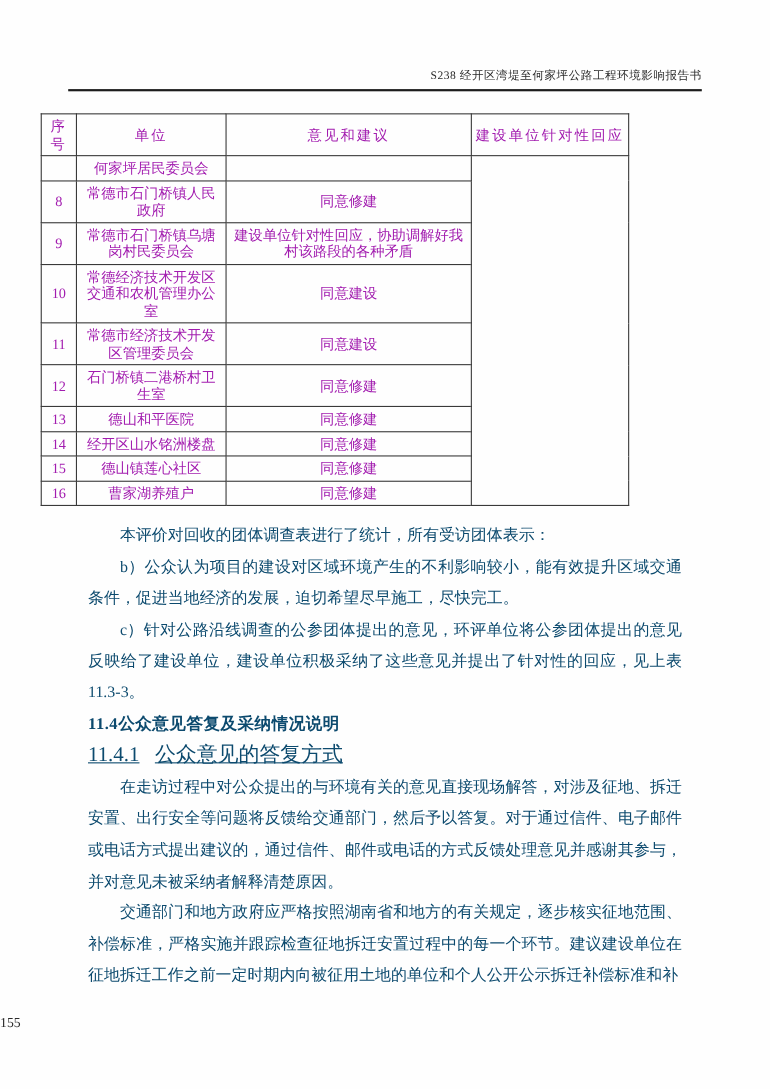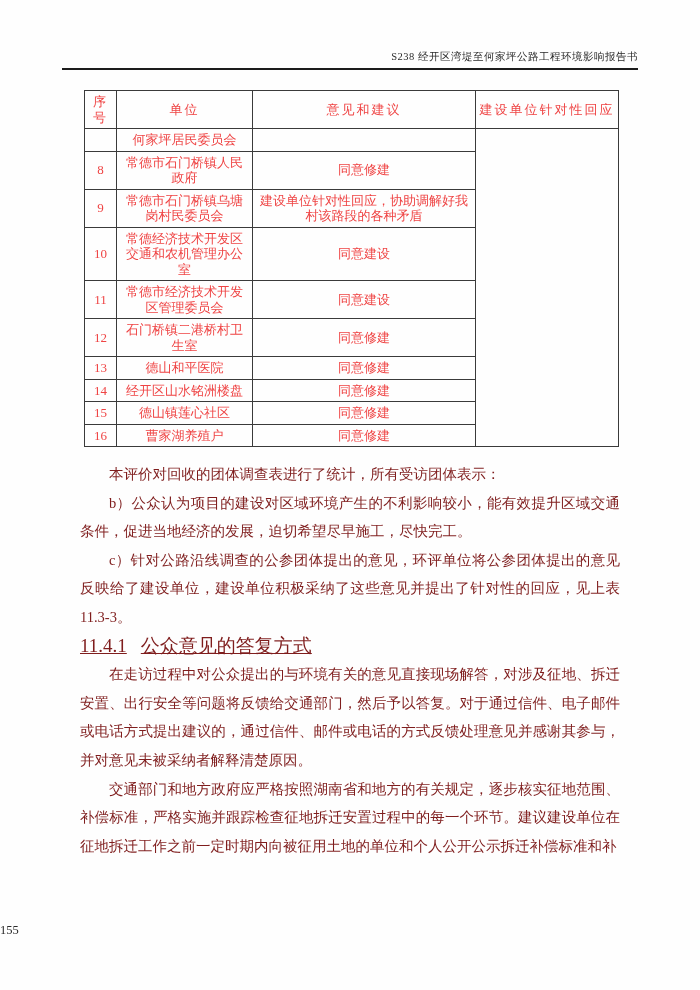--- a/index.html
+++ b/index.html
@@ -12,42 +12,42 @@
     width: 700px;
     height: 990px;
     background: #fefefe;
     color: #1f1f1f;
     font-family: "Liberation Serif", "DejaVu Serif", serif;
     overflow: hidden;
     box-sizing: border-box;
   }
   
   .running-header {
-    padding: 50px 62px 0 62px;
+    padding: 63px 62px 0 62px;
   }
   .running-header .title {
     text-align: right;
     font-size: 10.5px;
     letter-spacing: 0.5px;
     color: #2a2a2a;
     line-height: 14px;
   }
   .header-rule {
     margin-top: 4px;
     border-bottom: 2px solid #1c1c1c;
     height: 0;
   }
   
   table.survey {
     border-collapse: collapse;
-    margin: 20px 0 0 84px;
+    margin: 20px 0 0 37px;
     width: 534px;
     table-layout: fixed;
     font-size: 13px;
-    color: #ef4444;
+    color: #a21caf;
   }
   table.survey th, table.survey td {
     border: 1px solid #3a3a3a;
     text-align: center;
     vertical-align: middle;
     padding: 3px 4px;
     line-height: 15.5px;
     font-weight: normal;
     word-break: break-all;
   }
@@ -59,21 +59,21 @@
   col.c-unit { width: 136px; }
   col.c-op   { width: 223px; }
   col.c-resp { width: 143px; }
   
   .body-text {
     margin: 13px 80px 16px 80px;
     width: 540px;
     font-size: 14.5px;
     line-height: 28.6px;
     text-align: justify;
-    color: #7f1d1d;
+    color: #0c4a6e;
   }
   .body-text p {
     margin: 0;
     text-indent: 2em;
   }
   .heading-1 {
     margin: 0;
     font-size: 15px;
     font-weight: bold;
     text-indent: 0;
@@ -178,20 +178,21 @@
         <td>同意修建</td>
       </tr>
     </tbody>
   </table>
 
   <div class="body-text">
     <p>本评价对回收的团体调查表进行了统计，所有受访团体表示：</p>
     <p>b）公众认为项目的建设对区域环境产生的不利影响较小，能有效提升区域交通条件，促进当地经济的发展，迫切希望尽早施工，尽快完工。</p>
     <p>c）针对公路沿线调查的公参团体提出的意见，环评单位将公参团体提出的意见反映给了建设单位，建设单位积极采纳了这些意见并提出了针对性的回应，见上表11.3-3。</p>
 
+    <h2 class="heading-1"><span class="sec-no">11.4</span><span>公众意见答复及采纳情况说明</span></h2>
 
     <h3 class="heading-2"><span class="sec-no">11.4.1</span><span>公众意见的答复方式</span></h3>
 
     <p>在走访过程中对公众提出的与环境有关的意见直接现场解答，对涉及征地、拆迁安置、出行安全等问题将反馈给交通部门，然后予以答复。对于通过信件、电子邮件或电话方式提出建议的，通过信件、邮件或电话的方式反馈处理意见并感谢其参与，并对意见未被采纳者解释清楚原因。</p>
 
 
     <p>交通部门和地方政府应严格按照湖南省和地方的有关规定，逐步核实征地范围、补偿标准，严格实施并跟踪检查征地拆迁安置过程中的每一个环节。建议建设单位在征地拆迁工作之前一定时期内向被征用土地的单位和个人公开公示拆迁补偿标准和补</p>
   </div>
 
   <div class="page-number">155</div>

